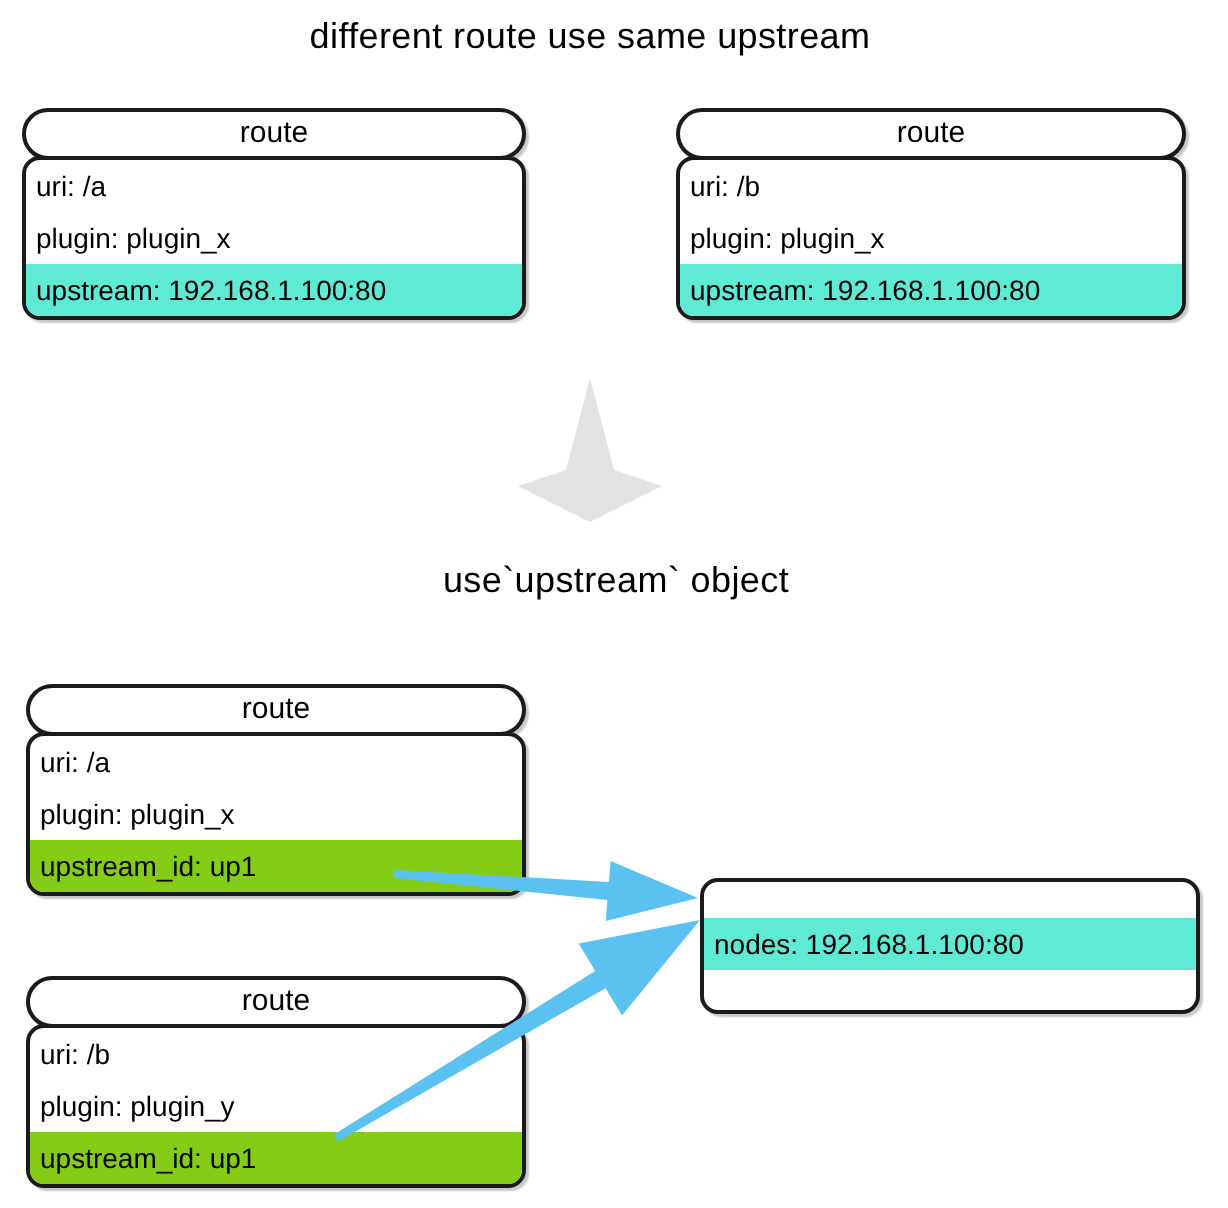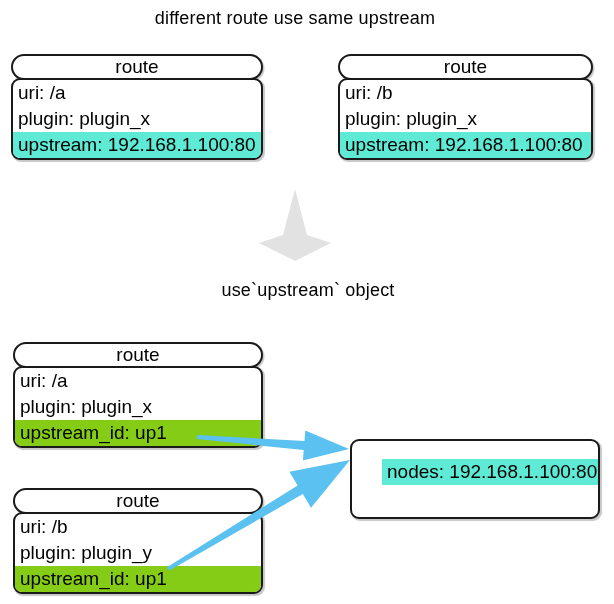--- a/index.html
+++ b/index.html
@@ -7,35 +7,35 @@
     position:relative;width:612px;height:604px;background:#ffffff;overflow:hidden;
     font-family:"Liberation Sans","DejaVu Sans",sans-serif;color:#000;
   }
   .caption{position:absolute;text-align:center;font-size:18px;letter-spacing:0.2px;}
   .title{top:8px;left:0;width:590px;}
   .subtitle{top:280px;left:2px;width:612px;}
 
   .node{position:absolute;}
   .node-header{
     border:2px solid #1a1a1a;border-radius:13px;background:#fff;
-    height:22px;line-height:22px;text-align:center;font-size:19px;
+    height:22px;line-height:22px;text-align:center;font-size:15px;
     box-shadow:1.5px 1.5px 1px rgba(0,0,0,0.22);
     position:relative;
   }
   .hdr-blue{background:#CBECFB;}
   .node-body{
     border:2px solid #1a1a1a;border-radius:9px;background:#fff;
     margin-top:-2px;overflow:hidden;
     box-shadow:1.5px 1.5px 1px rgba(0,0,0,0.22);
     position:relative;
   }
-  .row{height:26px;line-height:26px;padding-left:5px;font-size:19px;white-space:nowrap;}
+  .row{height:26px;line-height:26px;padding-left:5px;font-size:14px;white-space:nowrap;}
   .hl-pink{background:#5eead4;}
   .hl-blue{background:#84cc16;}
-  .upstream-pad{padding:18px 0 32px 0;margin-left:30px;}
+  .upstream-pad{padding:18px 0 20px 0;}
 
   .arrow-layer{position:absolute;left:0;top:0;width:614px;height:604px;pointer-events:none;z-index:5;}
 </style>
 </head>
 <body>
 
 <div class="canvas">
 
   <div class="caption title">different route use same upstream</div>
 

